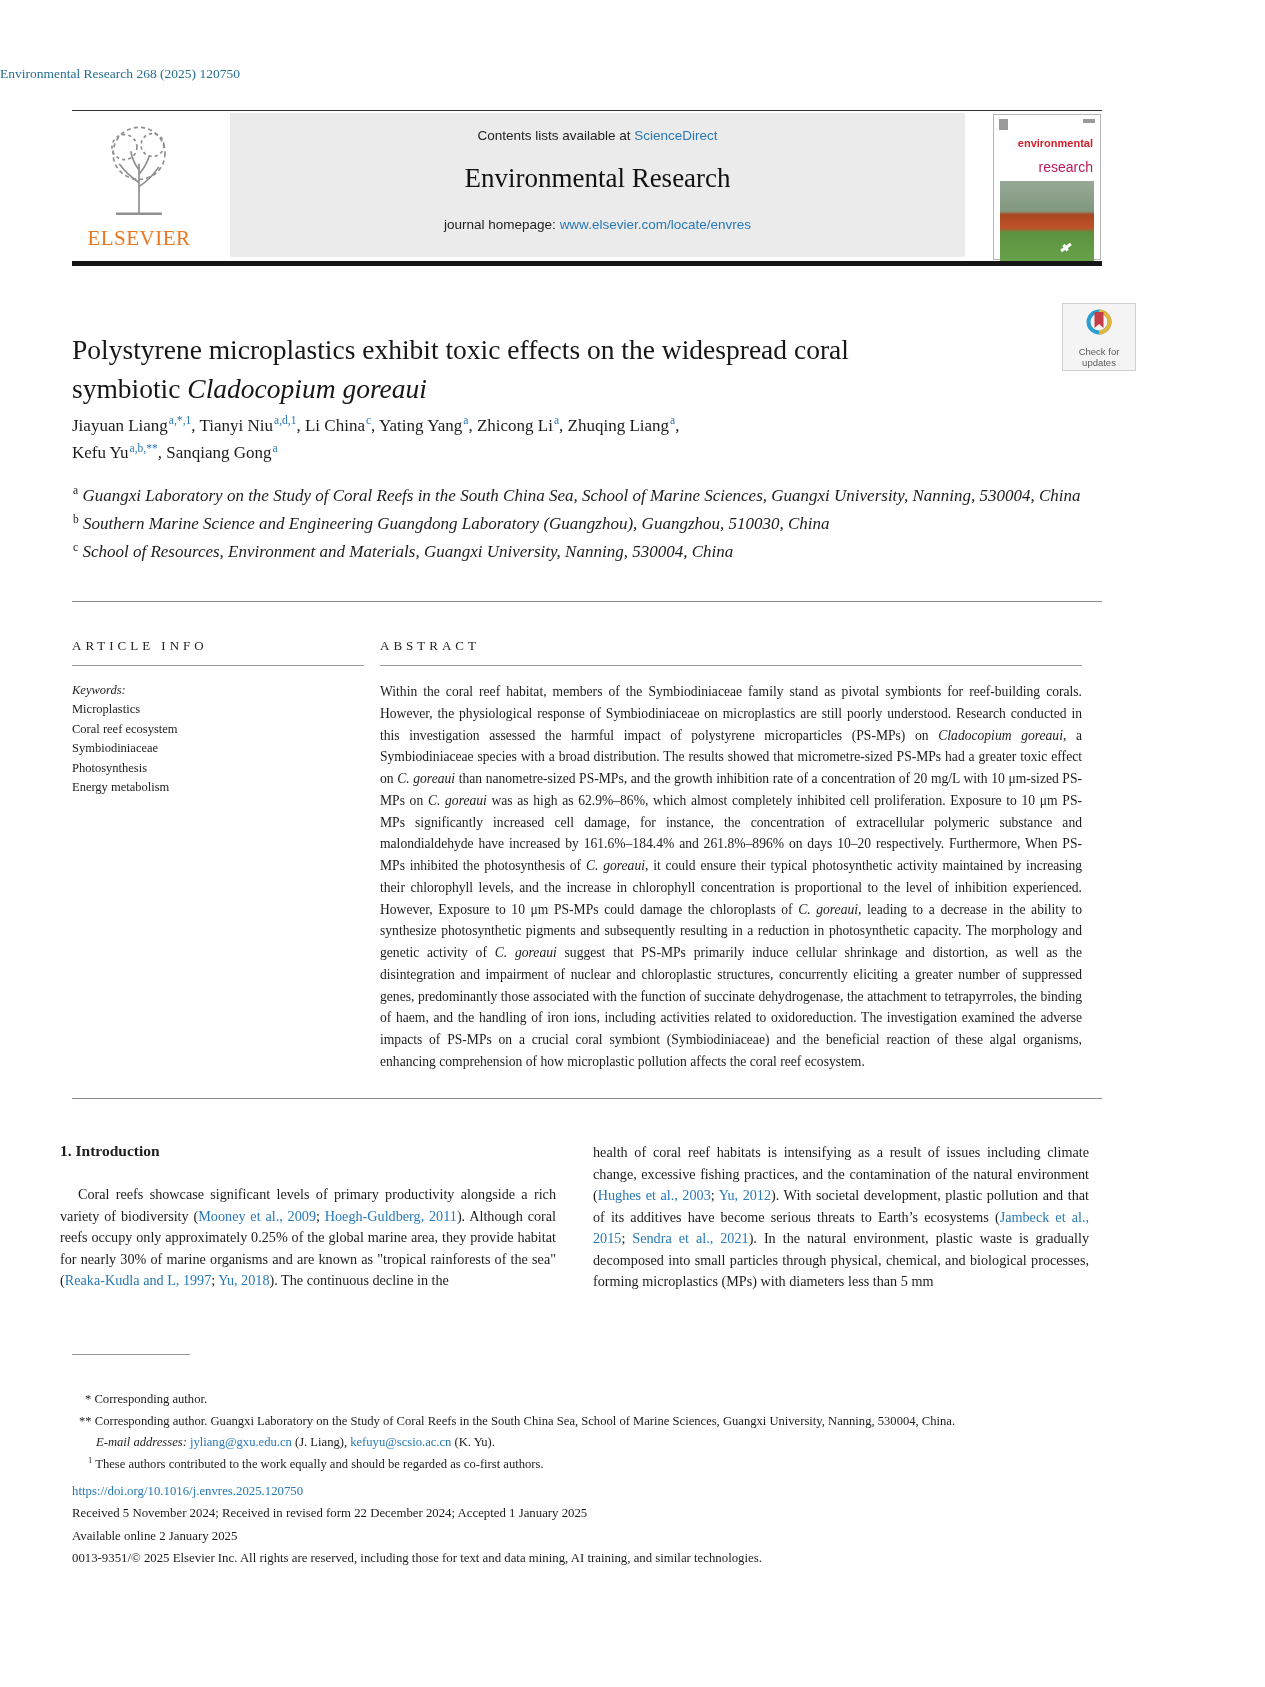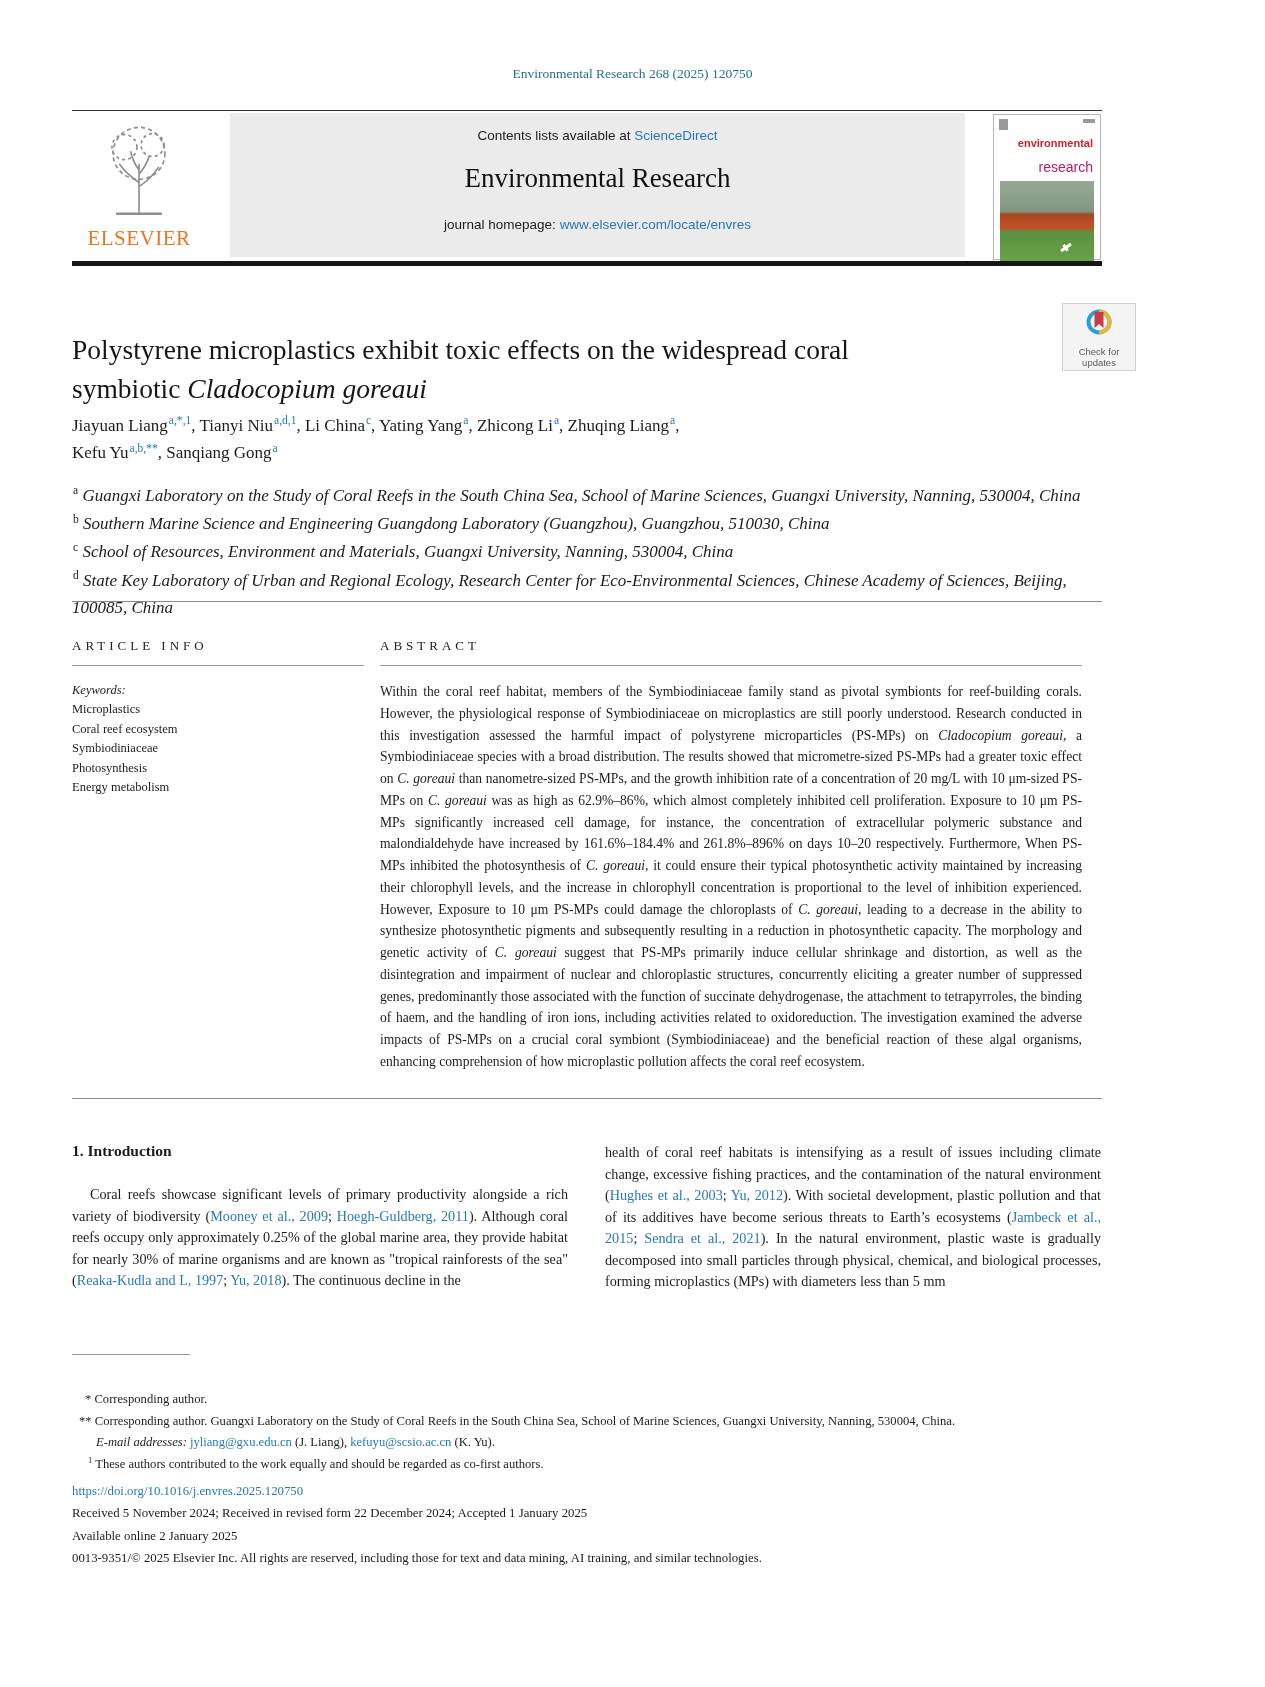--- a/index.html
+++ b/index.html
@@ -5,21 +5,21 @@
   html,body{margin:0;padding:0;background:#ffffff;}
   .page{position:relative;width:1265px;height:1687px;background:#fff;
         font-family:"Liberation Serif",serif;color:#1c1c1c;overflow:hidden;}
   .abs{position:absolute;}
   .sans{font-family:"Liberation Sans",sans-serif;}
   .lnk{color:#2878b5;text-decoration:none;cursor:pointer;}
   sup{font-size:68%;line-height:0;vertical-align:super;margin-left:1px;}
   .it{font-style:italic;}
   .just{text-align:justify;}
 
-  #topline{top:66px;left:0;width:100%;text-align:center;font-size:13.5px;color:#256f8f;}
+  #topline{top:66px;left:0;width:100%;text-align:left;font-size:13.5px;color:#256f8f;}
   #headrule{top:110px;left:72px;width:1030px;border-top:1.5px solid #333;}
 
   #logo{top:120px;left:76px;width:126px;text-align:center;}
   #logo .eltxt{color:#e87722;font-size:21px;letter-spacing:.5px;margin-top:2px;}
 
   #banner{top:113px;left:230px;width:735px;height:144px;background:#ebebeb;text-align:center;}
   .banner-contents{padding-top:15px;font-size:13.5px;color:#222;}
   .banner-title{margin-top:20px;font-size:27px;color:#111;}
   .banner-home{margin-top:23px;font-size:13.5px;color:#222;}
 
@@ -51,21 +51,21 @@
   #info-abs{top:638px;left:72px;width:1030px;display:flex;}
   .col-info{width:292px;}
   .col-abs{margin-left:16px;width:702px;}
   .sec-head{font-size:13px;letter-spacing:4px;color:#222;}
   .sec-rule{border-top:1px solid #999;margin-top:11px;margin-bottom:15px;}
   .kw{font-size:12.5px;line-height:1.55;}
   .abs-text{font-size:13.6px;line-height:1.6;}
 
   #rule2{top:1098px;left:72px;width:1030px;border-top:1px solid #8a8a8a;}
 
-  #intro{top:1142px;left:72px;width:1030px;display:flex;gap:37px;}
+  #intro{top:1142px;left:60px;width:1030px;display:flex;gap:37px;}
   .colw{width:496px;}
   .intro-head{font-size:15.5px;font-weight:bold;margin:0 0 24px 0;}
   .body-text{font-size:14.2px;line-height:1.52;}
   .indent{text-indent:18px;}
 
   #fnrule{top:1354px;left:72px;width:118px;border-top:1px solid #999;}
   #footnotes{top:1362px;left:72px;width:1030px;font-size:12.6px;line-height:1.72;}
   .fn1{padding-left:13px;margin-top:27px;}
   .fn2{text-indent:7px;}
   .fn-email{padding-left:24px;}
@@ -139,21 +139,20 @@
 
   <div class="abs" id="authors">
     <div><span>Jiayuan Liang</span><sup class="lnk">a,*,1</sup><span>, Tianyi Niu</span><sup class="lnk">a,d,1</sup><span>, Li China</span><sup class="lnk">c</sup><span>, Yating Yang</span><sup class="lnk">a</sup><span>, Zhicong Li</span><sup class="lnk">a</sup><span>, Zhuqing Liang</span><sup class="lnk">a</sup><span>,</span></div>
     <div><span>Kefu Yu</span><sup class="lnk">a,b,**</sup><span>, Sanqiang Gong</span><sup class="lnk">a</sup></div>
   </div>
 
   <div class="abs" id="affs">
     <div><sup>a</sup><span class="it"> Guangxi Laboratory on the Study of Coral Reefs in the South China Sea, School of Marine Sciences, Guangxi University, Nanning, 530004, China</span></div>
     <div><sup>b</sup><span class="it"> Southern Marine Science and Engineering Guangdong Laboratory (Guangzhou), Guangzhou, 510030, China</span></div>
     <div><sup>c</sup><span class="it"> School of Resources, Environment and Materials, Guangxi University, Nanning, 530004, China</span></div>
-    <div><sup>d</sup><span class="it"> State Key Laboratory of Urban and Regional Ecology, Research Center for Eco-Environmental Sciences, Chinese Academy of Sciences, Beijing, 100085, China</span></div>
   </div>
 
   <div class="abs" id="rule1"></div>
 
   <div class="abs" id="info-abs">
     <div class="col-info">
       <div class="sec-head">ARTICLE INFO</div>
       <div class="sec-rule"></div>
       <div class="kw it">Keywords:</div>
       <div class="kw">Microplastics</div>

